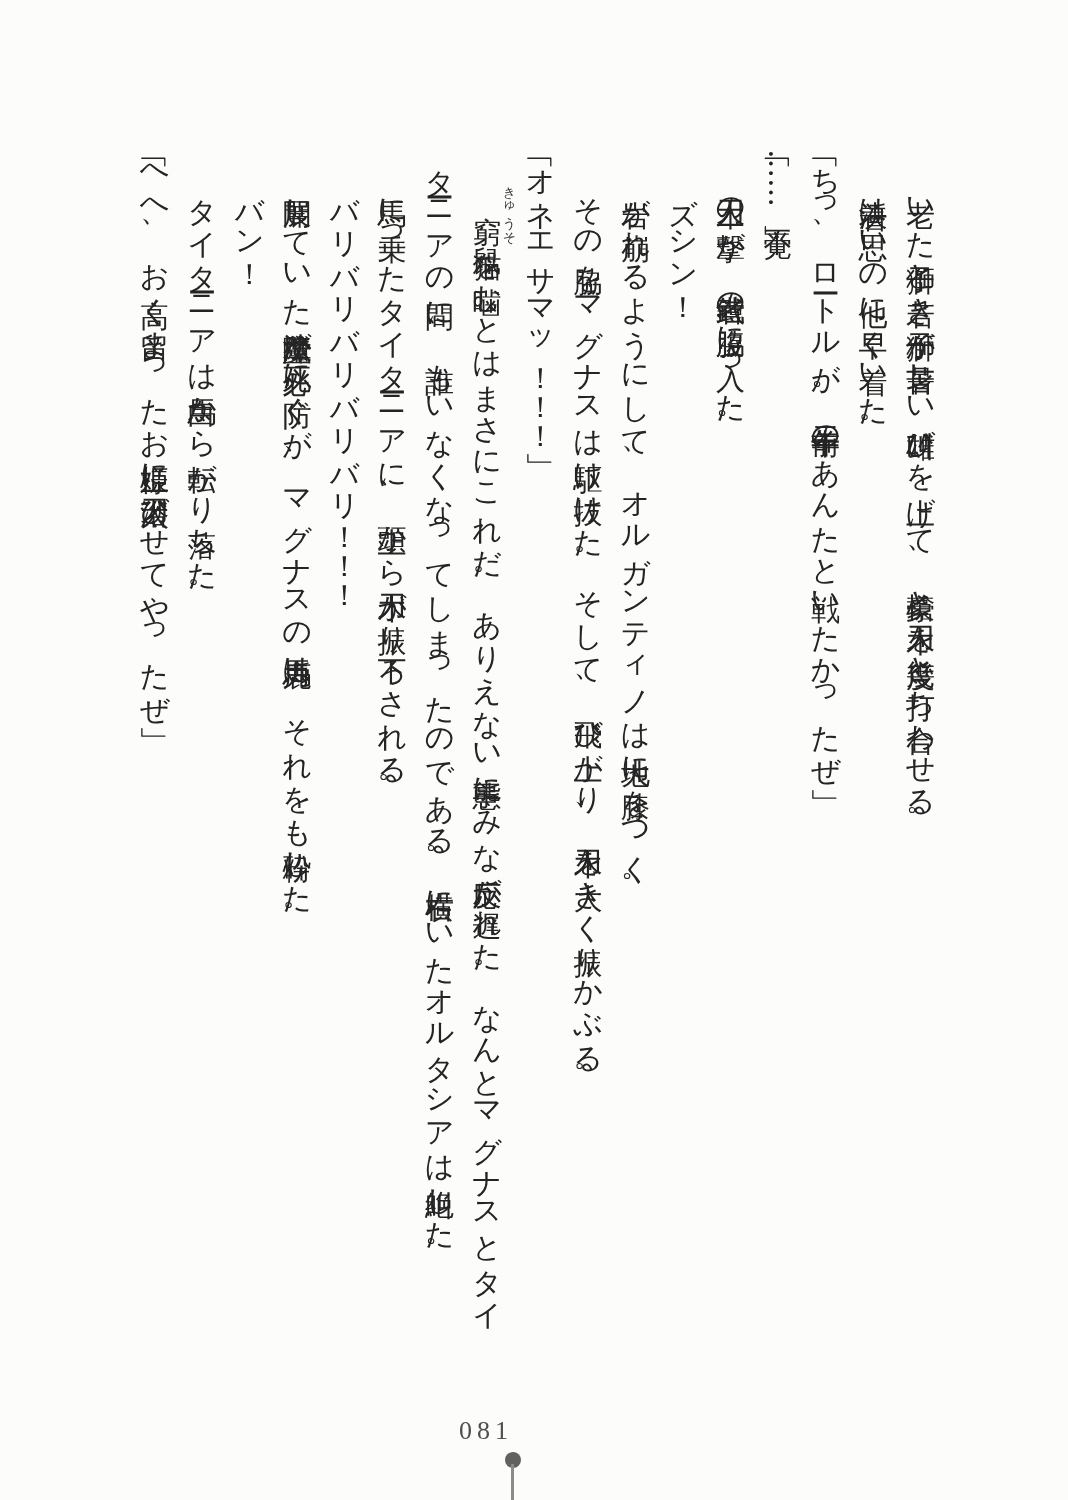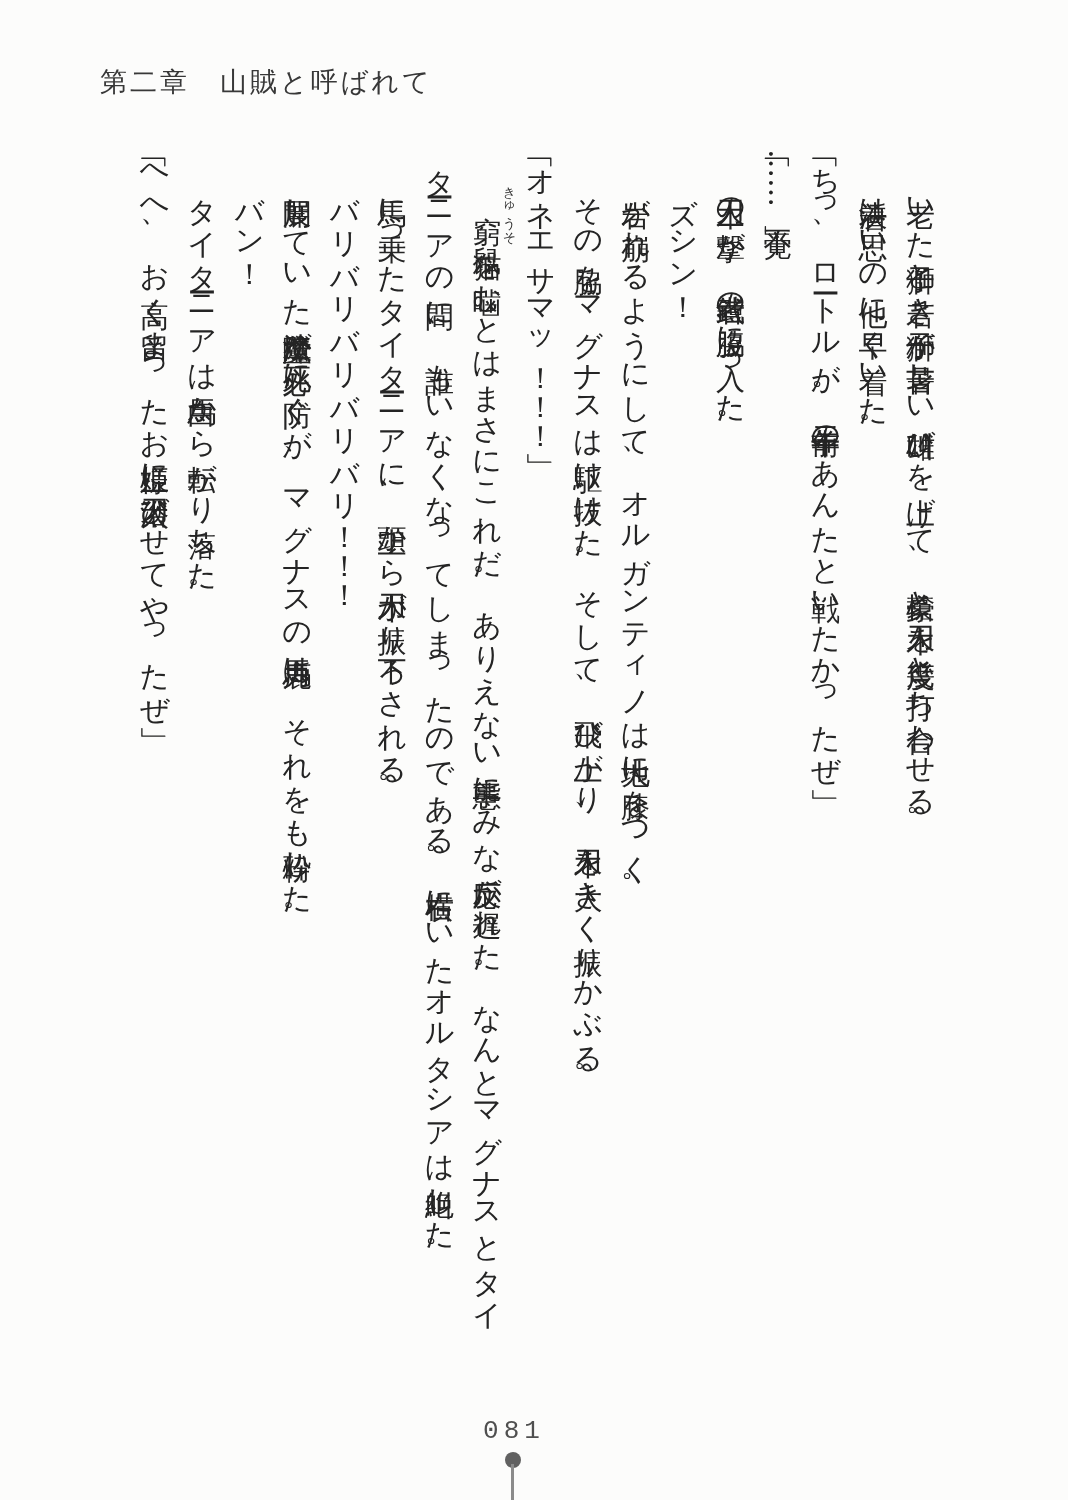--- a/index.html
+++ b/index.html
@@ -50,22 +50,22 @@
   .body-text ruby rt {
     font-size: 13px;
     letter-spacing: 0;
     color: #2e2e2e;
   }
   .page-number {
     position: absolute;
     left: 459px;
     top: 1416px;
     width: 110px;
-    text-align: center;
-    font-family: Liberation Mono, monospace;
+    text-align: left;
+    font-family: Liberation Serif, serif;
     font-size: 26px;
     letter-spacing: 5px;
     color: #4f4f4f;
   }
   .marker-dot {
     position: absolute;
     left: 505px;
     top: 1452px;
     width: 16px;
     height: 16px;
@@ -79,21 +79,20 @@
     width: 3px;
     height: 36px;
     background: #8b8b8b;
   }
 </style>
 </head>
 <body>
 
 <div class="page">
 
-  <div class="running-header">第二章　山賊と呼ばれて</div>
 
   <div class="body-text">
       <p class="indent">老いた獅子と若き獅子が暑苦しい雄叫びを上げて、豪槍と木刀を幾度と打ち合わせる。</p>
       <p class="indent">決着は思いの他に早く着いた。</p>
       <p class="noindent">「ちっ、ロートルが。二十年前のあんたと戦いたかったぜ」</p>
       <p class="noindent">「……不覚」</p>
       <p class="indent">木刀の一撃が、鎧武者の脇腹に入った。</p>
       <p class="indent">ズシン！</p>
       <p class="indent">岩が崩れるようにして、オルガンティノは大地に膝をつく。</p>
       <p class="indent">その脇をマグナスは駆け抜けた。そして、飛び上がり、木刀を大きく振りかぶる。</p>

